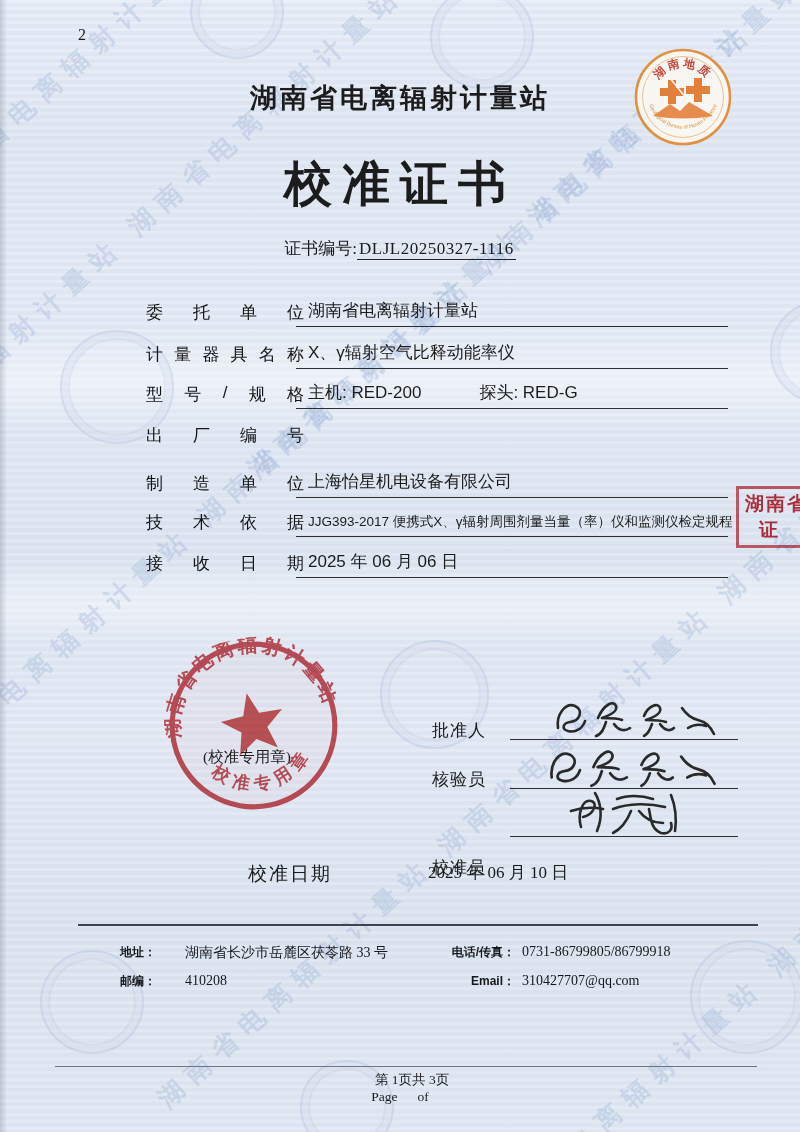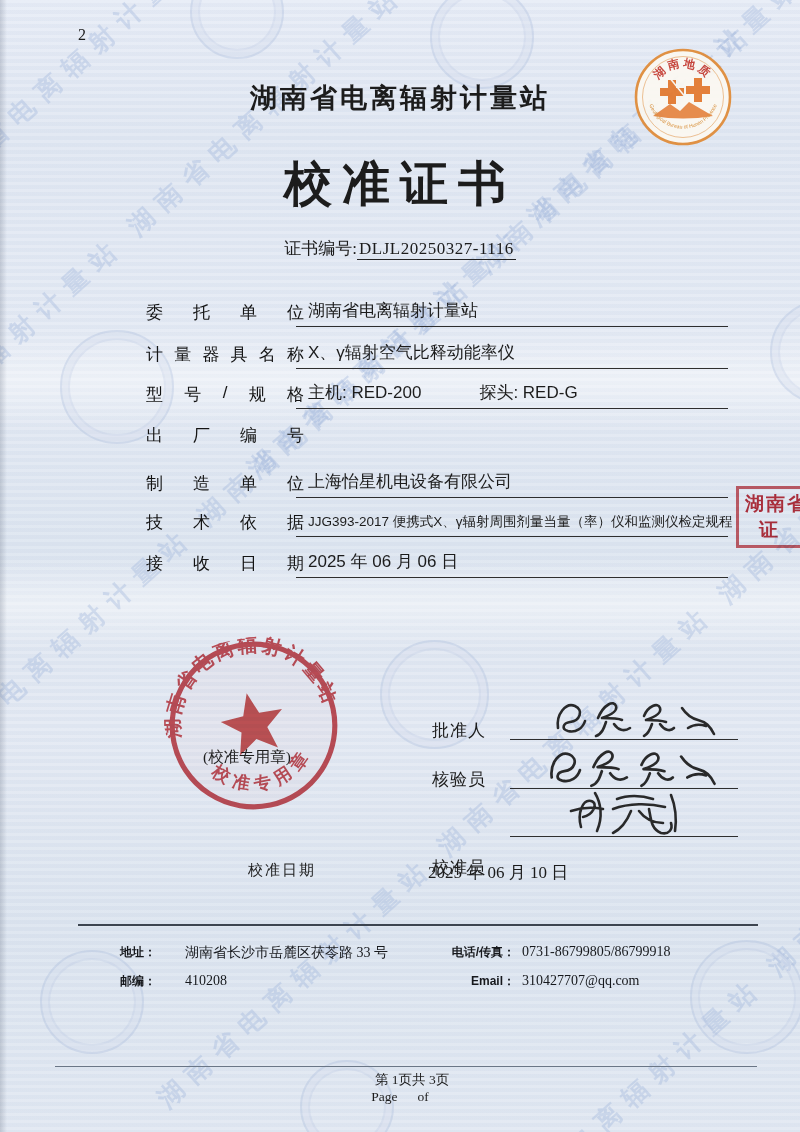--- a/index.html
+++ b/index.html
@@ -48,21 +48,21 @@
   .printed-caption{position:absolute;left:203px;top:747px;z-index:5;font-size:15.5px;color:#1d1d1d;}
   .seal{position:absolute;left:166px;top:638px;width:175px;height:175px;z-index:8;
     transform:rotate(-12deg);mix-blend-mode:multiply;opacity:.88;}
 
   .sig-label{position:absolute;left:432px;z-index:5;font-size:17px;letter-spacing:1px;
     font-family:"Liberation Sans","DejaVu Sans",sans-serif;}
   .sig-line{position:absolute;left:510px;width:228px;border-top:1.6px solid #2e2e2e;z-index:5;}
   .sig{position:absolute;z-index:6;}
   .sig path{fill:none;stroke:#191919;stroke-width:2.6;stroke-linecap:round;stroke-linejoin:round;opacity:.92;}
 
-  .caldate-label{position:absolute;left:248px;top:861px;z-index:5;font-size:15px;letter-spacing:2px;
+  .caldate-label{position:absolute;left:248px;top:861px;z-index:5;font-size:19px;letter-spacing:2px;
     font-family:"Liberation Sans","DejaVu Sans",sans-serif;}
   .caldate-value{position:absolute;left:428px;top:861px;z-index:5;font-size:17px;}
 
   .divider{position:absolute;left:78px;top:924px;width:680px;border-top:2px solid #3c4450;z-index:5;}
   .c-label{position:absolute;z-index:5;font-size:12px;font-weight:700;
     font-family:"Liberation Sans","DejaVu Sans",sans-serif;color:#16181c;}
   .c-value{position:absolute;z-index:5;font-size:14px;
     font-family:Liberation Serif, serif;color:#16181c;}
   .c-label.ralign{width:100px;text-align:right;}
 

